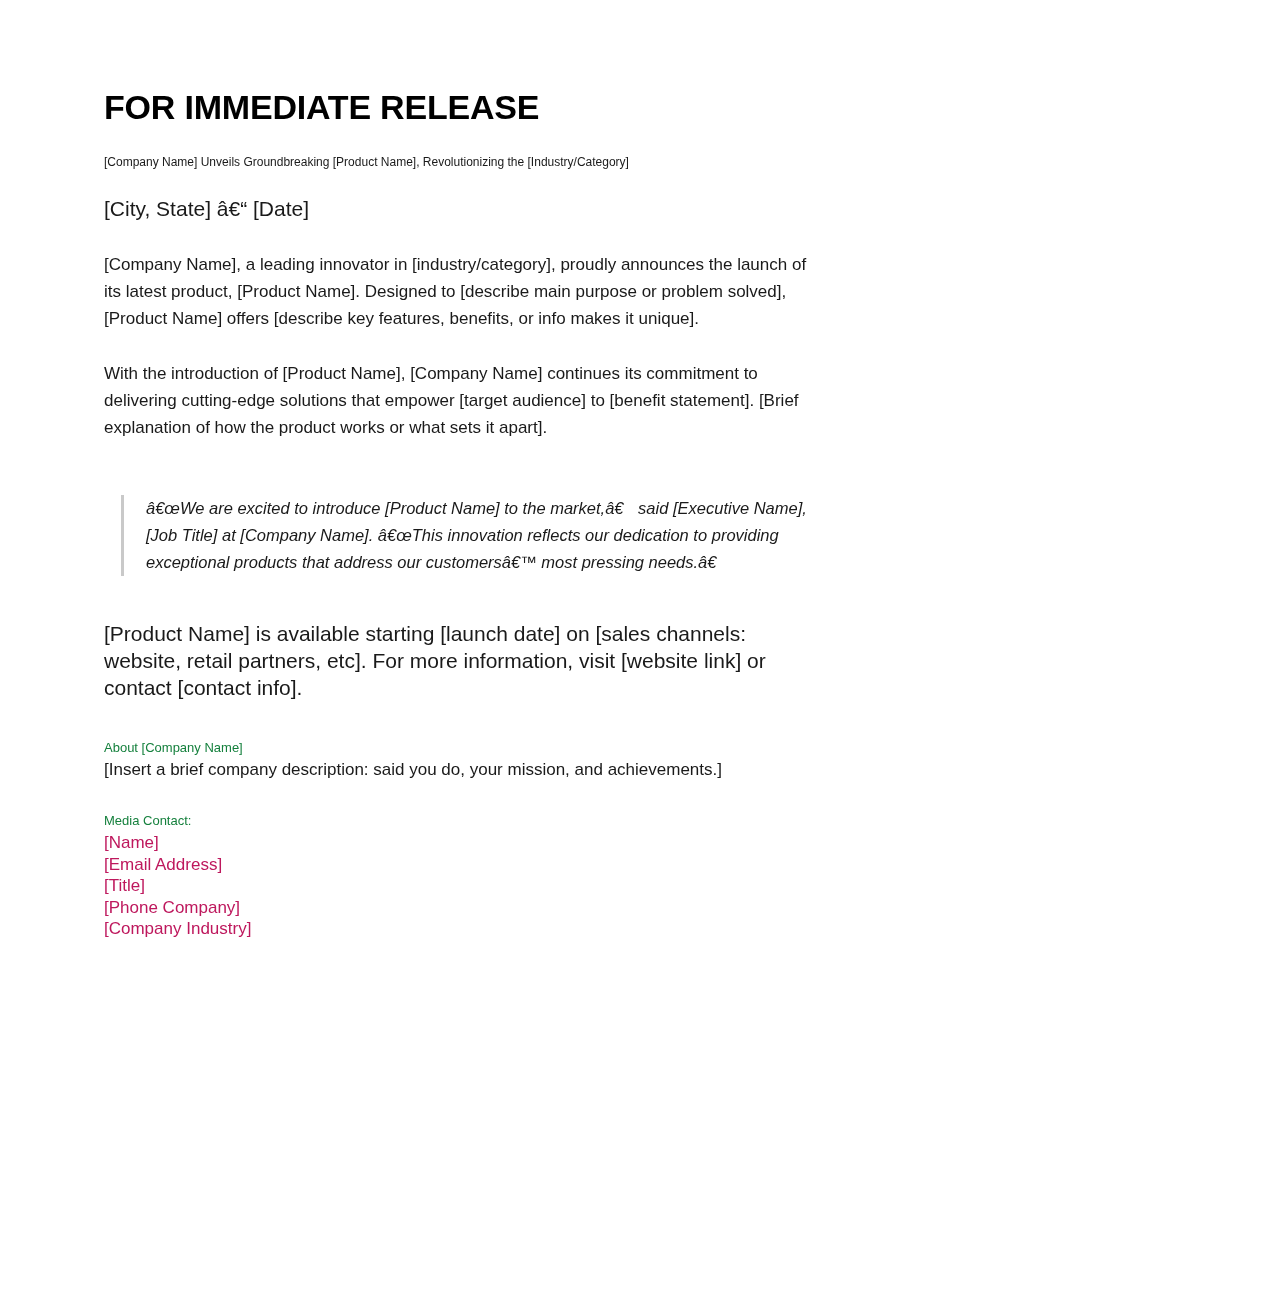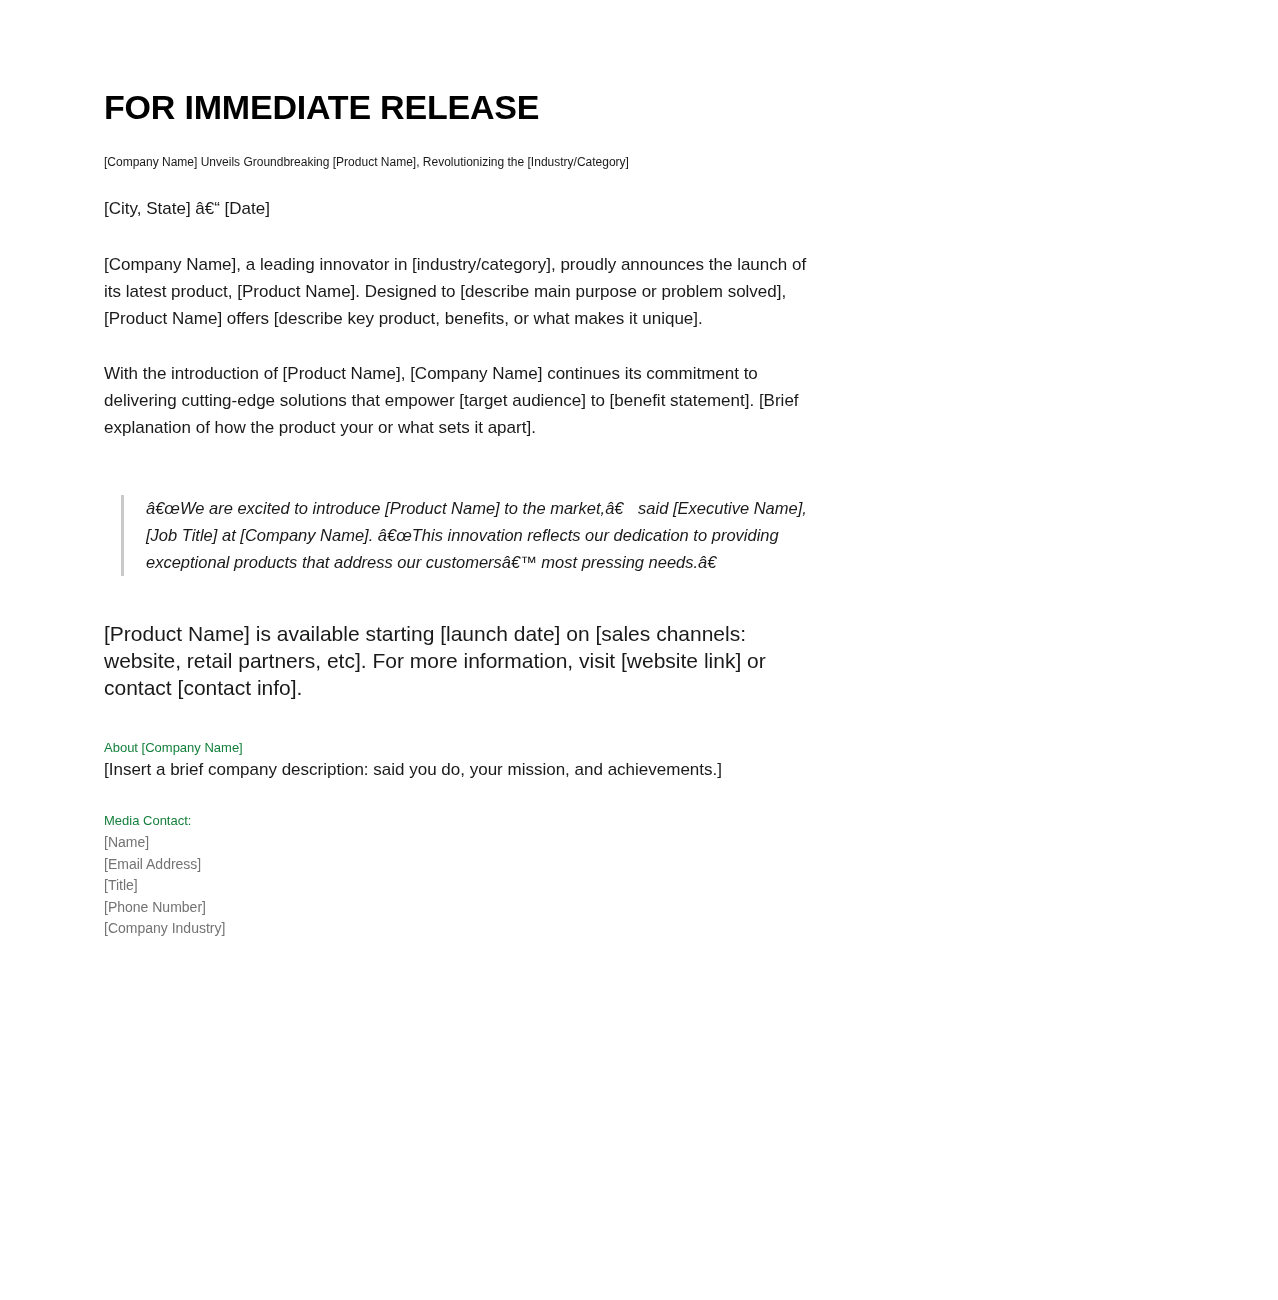--- a/index.html
+++ b/index.html
@@ -38,21 +38,21 @@
   }
 
   .subtitle {
     font-size: 12px;
     line-height: 27px;
     margin: 0 0 19px 0;
     color: #1a1a1a;
   }
 
   .dateline {
-    font-size: 17px;
+    font-size: 21px;
     line-height: 27px;
     margin: 0 0 29px 0;
     color: #1a1a1a;
   }
 
   .body-para {
     font-size: 17px;
     line-height: 27px;
     margin: 0 0 28px 0;
     color: #1a1a1a;
@@ -97,57 +97,57 @@
     margin: 0;
     color: #1a1a1a;
   }
 
   .contact-list {
     margin: 0;
     padding: 0;
     list-style: none;
   }
   .contact-list li {
-    font-size: 14px;
+    font-size: 17px;
     line-height: 21.5px;
-    color: #737373;
+    color: #be185d;
   }
 </style>
 </head>
 <body>
 
 <div class="page">
   <div class="doc">
 
     <h1 class="release-heading">FOR IMMEDIATE RELEASE</h1>
 
     <p class="subtitle">[Company Name] Unveils Groundbreaking [Product Name], Revolutionizing the [Industry/Category]</p>
 
     <p class="dateline">[City, State] â€“ [Date]</p>
 
-    <p class="body-para">[Company Name], a leading innovator in [industry/category], proudly announces the launch of its latest product, [Product Name]. Designed to [describe main purpose or problem solved], [Product Name] offers [describe key product, benefits, or what makes it unique].</p>
+    <p class="body-para">[Company Name], a leading innovator in [industry/category], proudly announces the launch of its latest product, [Product Name]. Designed to [describe main purpose or problem solved], [Product Name] offers [describe key features, benefits, or info makes it unique].</p>
 
-    <p class="body-para">With the introduction of [Product Name], [Company Name] continues its commitment to delivering cutting-edge solutions that empower [target audience] to [benefit statement]. [Brief explanation of how the product your or what sets it apart].</p>
+    <p class="body-para">With the introduction of [Product Name], [Company Name] continues its commitment to delivering cutting-edge solutions that empower [target audience] to [benefit statement]. [Brief explanation of how the product works or what sets it apart].</p>
 
     <blockquote class="quote-block">
       <p class="quote-text">â€œWe are excited to introduce [Product Name] to the market,â€ said [Executive Name], [Job Title] at [Company Name]. â€œThis innovation reflects our dedication to providing exceptional products that address our customersâ€™ most pressing needs.â€</p>
     </blockquote>
 
     <p class="availability">[Product Name] is available starting [launch date] on [sales channels: website, retail partners, etc]. For more information, visit [website link] or contact [contact info].</p>
 
     <div class="section-block">
       <p class="section-heading">About [Company Name]</p>
       <p class="section-line">[Insert a brief company description: said you do, your mission, and achievements.]</p>
     </div>
 
     <div class="section-block">
       <p class="section-heading">Media Contact:</p>
       <ul class="contact-list">
         <li>[Name]</li>
         <li>[Email Address]</li>
         <li>[Title]</li>
-        <li>[Phone Number]</li>
+        <li>[Phone Company]</li>
         <li>[Company Industry]</li>
       </ul>
     </div>
 
   </div>
 </div>
 
 </body></html>

